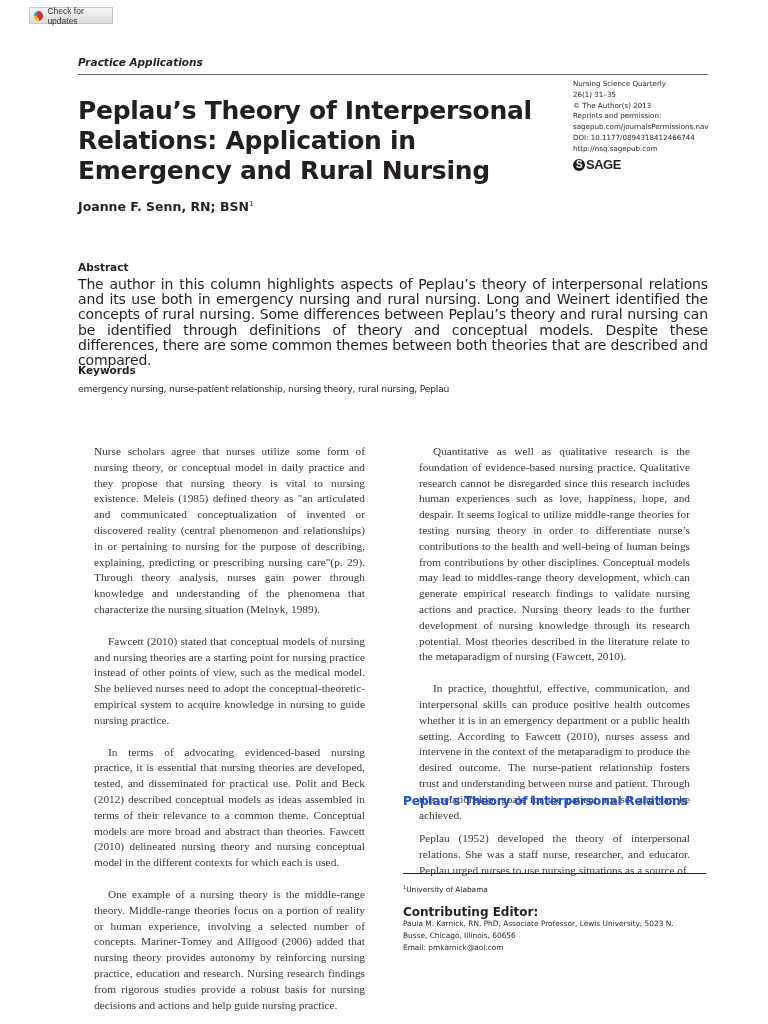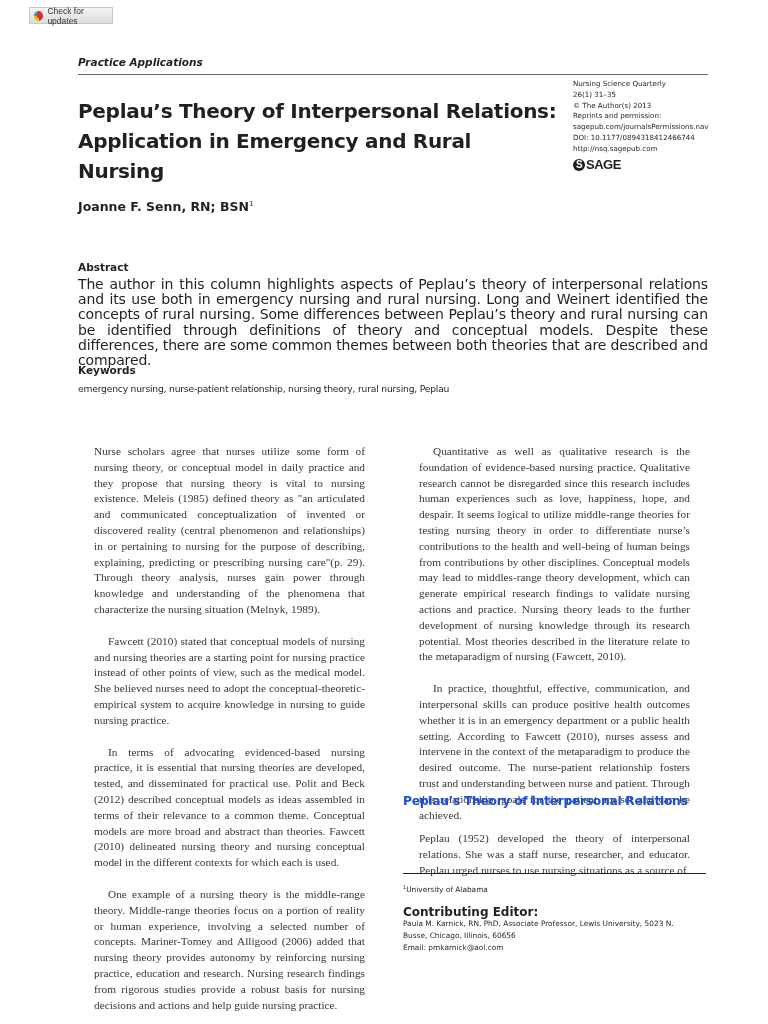--- a/index.html
+++ b/index.html
@@ -21,21 +21,21 @@
   .update-icon::after {
     content:""; position:absolute; left:3px; top:2px; width:4px; height:5px; background:#d9342b; border-radius:1px;
   }
   .section-label {
     position:absolute; left:78px; top:56px; font-family:"DejaVu Sans", sans-serif; font-style:italic;
     font-size:10.5px; color:#231f20;font-weight:bold;
   }
   .section-rule { position:absolute; left:78px; top:74px; width:630px; height:1px; background:#6d6d6d; }
   .title {
     position:absolute; left:78px; top:96px; width:480px; margin:0;
-    font-family:"DejaVu Sans", sans-serif; font-weight:bold; font-size:20px; line-height:30px; color:#231f20;
+    font-family:"DejaVu Sans", sans-serif; font-weight:bold; font-size:25px; line-height:30px; color:#231f20;
     letter-spacing:-0.3px;
   }
   .journal-info {
     position:absolute; left:573px; top:79px; width:190px;
     font-family:"DejaVu Sans", sans-serif; font-size:7.1px; line-height:10.8px; color:#231f20;
   }
   .journal-info div { white-space:nowrap; }
   .sage-logo {
     position:absolute; left:573px; top:157px; display:flex; align-items:center; gap:1px;
     font-family:"Liberation Sans", sans-serif; font-size:13px; font-weight:bold; color:#231f20; letter-spacing:-0.5px;

